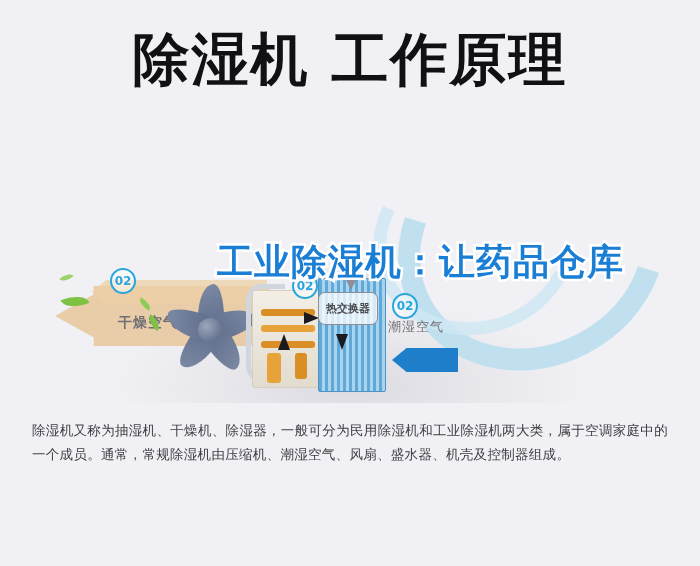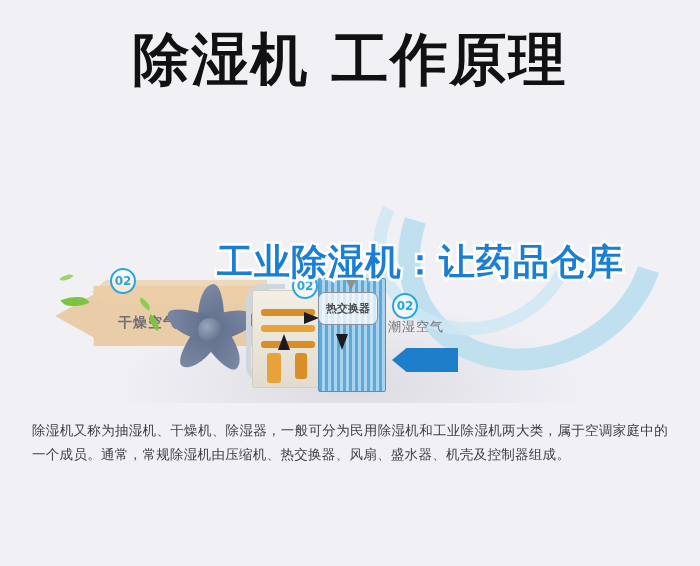--- a/index.html
+++ b/index.html
@@ -271,16 +271,16 @@
 
     <div class="humid-label">潮湿空气</div>
 
   </div>
 
   <div class="overlay">
     <div class="overlay-line">工业除湿机：让药品仓库</div>
   </div>
 
   <div class="body-text">
-    <p class="para">除湿机又称为抽湿机、干燥机、除湿器，一般可分为民用除湿机和工业除湿机两大类，属于空调家庭中的一个成员。通常，常规除湿机由压缩机、热交换器、风扇、盛水器、机壳及控制器组成。</p>
+    <p class="para">除湿机又称为抽湿机、干燥机、除湿器，一般可分为民用除湿机和工业除湿机两大类，属于空调家庭中的一个成员。通常，常规除湿机由压缩机、潮湿空气、风扇、盛水器、机壳及控制器组成。</p>
   </div>
 
 </div>
 
 </body></html>

